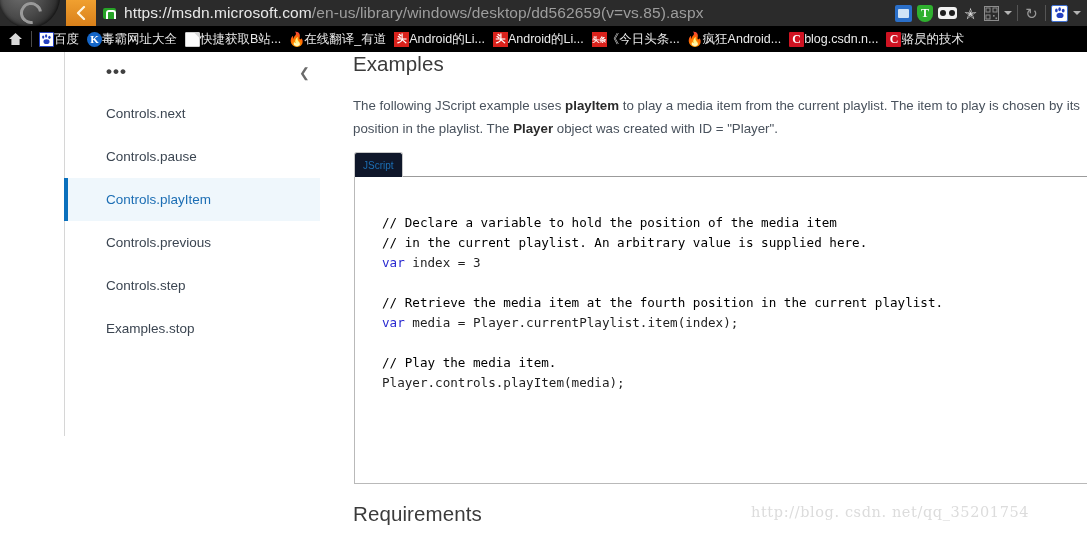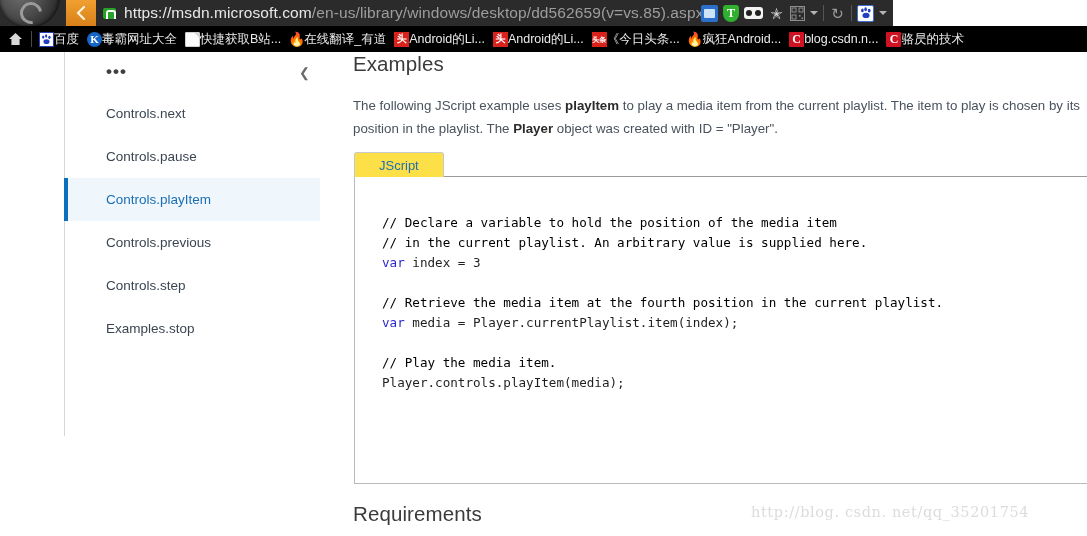--- a/index.html
+++ b/index.html
@@ -6,21 +6,21 @@
   html, body {
     width: 1087px; height: 536px;
     overflow: hidden;
     background: #ffffff;
     font-family: "Liberation Sans", sans-serif;
   }
 
   
   #browser-chrome {
     position: absolute; top: 0; left: 0;
-    width: 893px; height: 26px;
+    width: 1087px; height: 26px;
     background: #2b2b2b;
     display: flex; align-items: center;
   }
   .nav-orb {
     width: 66px; height: 26px;
     position: relative; flex: 0 0 auto;
     overflow: hidden;
     background: #2b2b2b;
   }
   .nav-orb::before {
@@ -202,26 +202,26 @@
   #intro-paragraph b { color: #2b2b2b; }
 
   
   #code-panel {
     position: absolute; top: 100px; left: 1px;
     width: 760px; height: 332px;
   }
   .tabstrip { position: relative; height: 25px; }
   .tab {
     position: absolute; left: 0; top: 0;
-    height: 25px; padding: 0 24px;
+    height: 25px; padding: 0 8px;
     border: 1px solid #c8c8c8; border-bottom: none;
     border-radius: 3px 3px 0 0;
-    background: #fde047;
+    background: #0f172a;
     display: flex; align-items: center;
-    font-size: 13px; color: #1c6eb4;
+    font-size: 10px; color: #1c6eb4;
     cursor: pointer; z-index: 2;
   }
   .tabstrip::after {
     content: ""; position: absolute; left: 0; bottom: 0;
     width: 760px; height: 1px; background: #9b9b9b;
   }
   .code-body {
     position: absolute; top: 25px; left: 0;
     width: 760px; height: 307px;
     border: 1px solid #b9b9b9; border-top: none;

